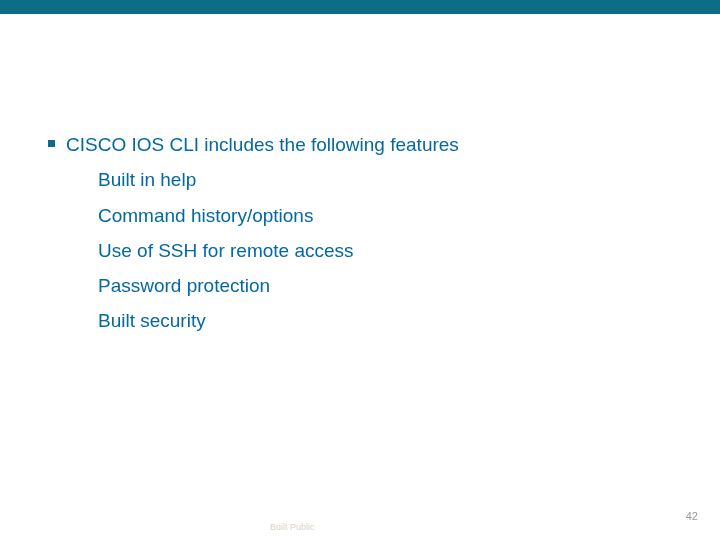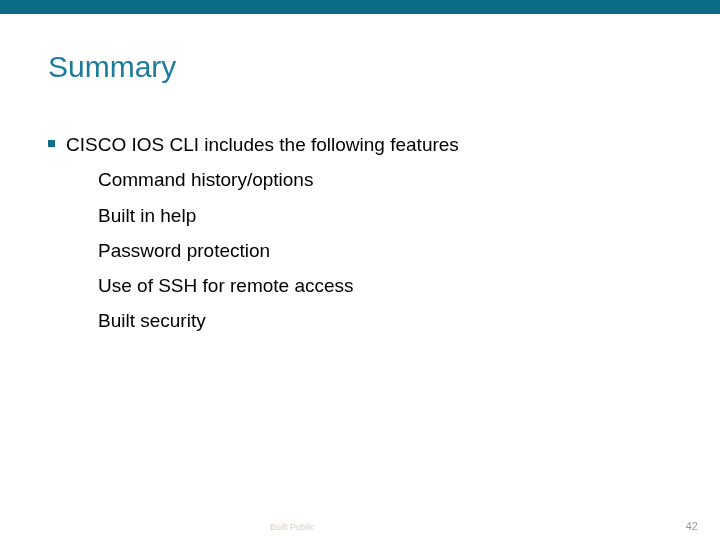--- a/index.html
+++ b/index.html
@@ -34,21 +34,21 @@
     font-weight: 400;
     color: #1d7b9a;
   }
   .content {
     position: absolute;
     top: 128px;
     left: 48px;
     right: 48px;
     font-size: 19px;
     line-height: 1.75;
-    color: #000000;
+    color: #0369a1;
   }
   .lvl1 {
     position: relative;
     padding-left: 18px;
     margin-bottom: 2px;
   }
   .lvl1::before {
     content: "";
     position: absolute;
     left: 0;
@@ -76,39 +76,38 @@
     bottom: 2px;
   }
   .footer-label {
     position: absolute;
     left: 270px;
     bottom: 2px;
   }
   .page-num {
     position: absolute;
     right: 22px;
-    bottom: 2px;
+    bottom: 12px;
     font-size: 11px;
     color: #9a9a9a;
   }
 </style>
 </head>
 <body>
 
 <div class="slide">
   <div class="top-bar"></div>
 
-  <div class="title">Summary</div>
 
   <div class="content">
     <div class="lvl1">CISCO IOS CLI includes the following features</div>
+    <div class="lvl2">Built in help</div>
     <div class="lvl2">Command history/options</div>
-    <div class="lvl2">Built in help</div>
+    <div class="lvl2">Use of SSH for remote access</div>
     <div class="lvl2">Password protection</div>
-    <div class="lvl2">Use of SSH for remote access</div>
     <div class="lvl2">Built security</div>
   </div>
 
   <div class="footer">
     <span class="footer-label">Built Public</span>
     <span class="page-num">42</span>
   </div>
 </div>
 
 </body></html>

